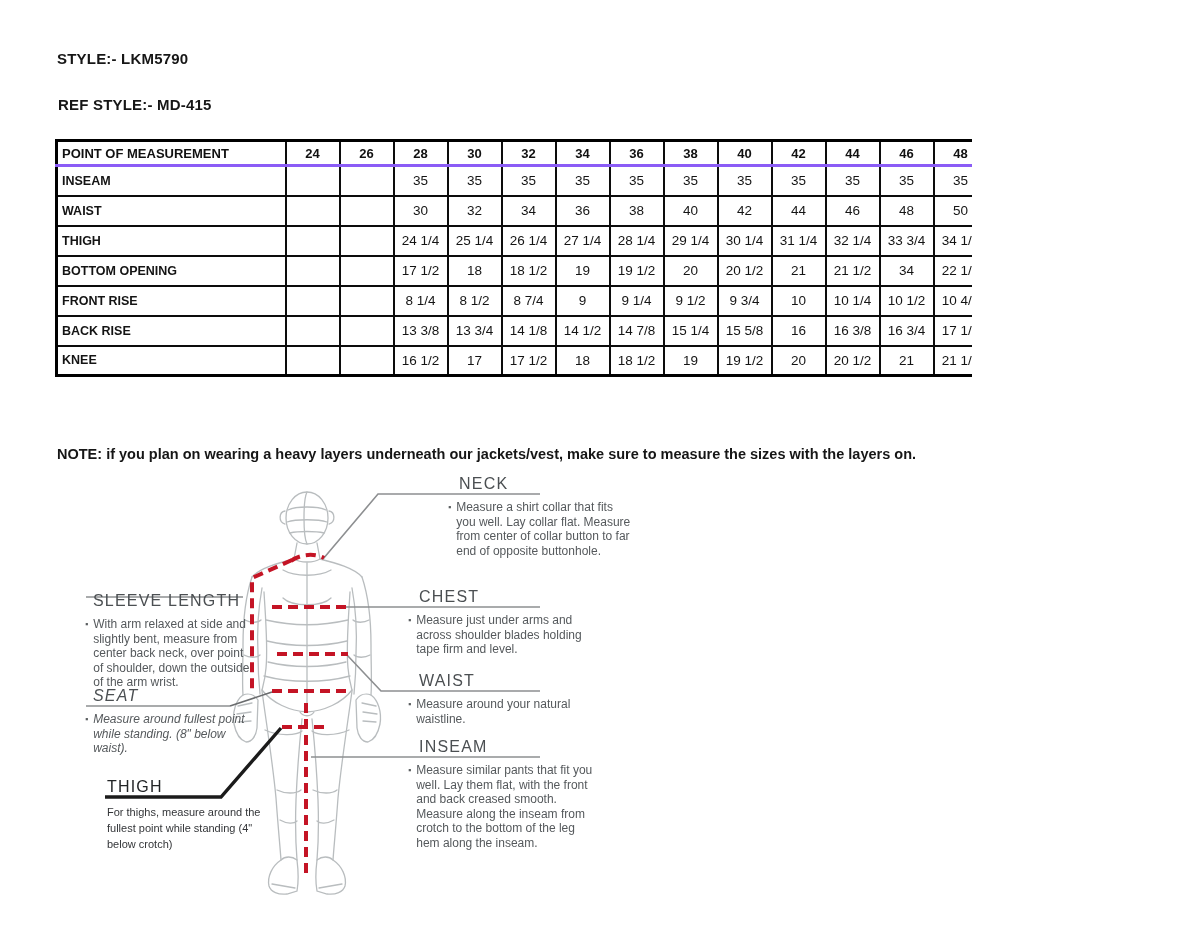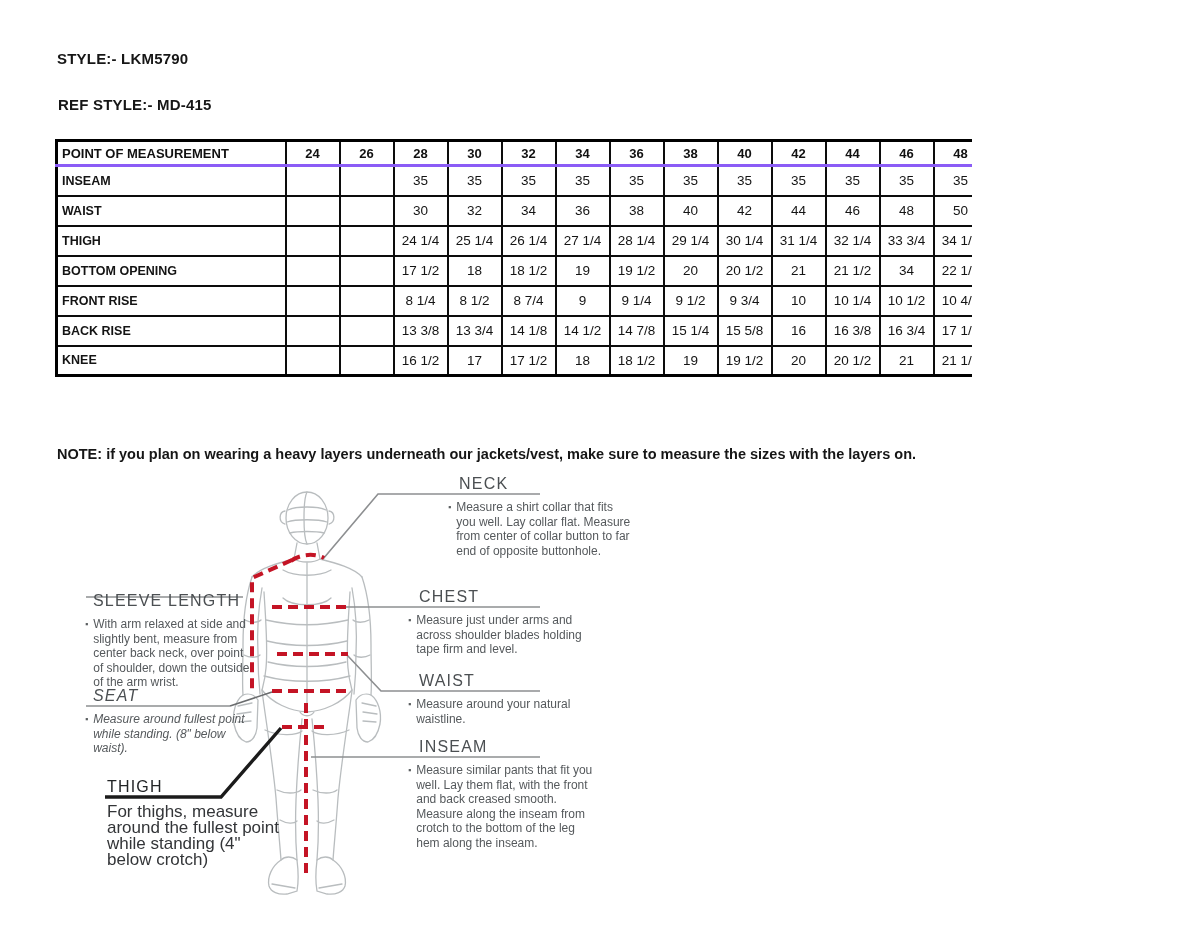--- a/index.html
+++ b/index.html
@@ -62,21 +62,21 @@
   #sec-neck{left:408px;top:474px;width:185px;margin-left:40px;}
   #sec-sleeve{left:85px;top:579px;width:168px;margin-top:12px;}
   #sec-chest{left:408px;top:587px;width:190px;}
   #sec-waist{left:408px;top:671px;width:170px;}
   #sec-seat{left:85px;top:686px;width:162px;font-style:italic;}
   #sec-inseam{left:408px;top:737px;width:190px;}
   #sec-thigh{left:107px;top:777px;width:175px;}
   #sec-neck .sec-title,#sec-chest .sec-title,#sec-waist .sec-title,#sec-inseam .sec-title{margin-left:11px;}
   #sec-sleeve .sec-title,#sec-seat .sec-title{margin-left:8px;}
   #sec-thigh .sec-title{color:#222426;font-weight:400;}
-  #sec-thigh .sec-body{font-size:17px;line-height:16px;color:#333538;margin-top:8px;align-items:center;}
+  #sec-thigh .sec-body{font-size:11px;line-height:16px;color:#333538;margin-top:8px;align-items:center;}
 </style>
 </head>
 <body>
 
 <div class="page">
 
   <div class="doc-title" id="style-title">STYLE:- LKM5790</div>
   <div class="doc-title" id="ref-title">REF STYLE:- MD-415</div>
 
   <table class="chart">

